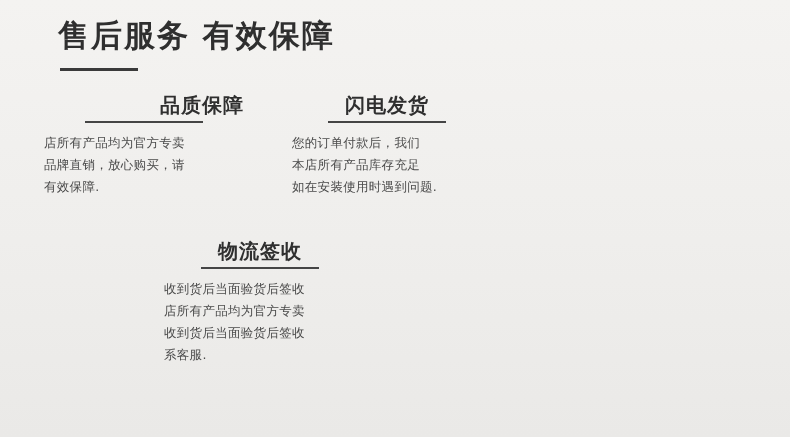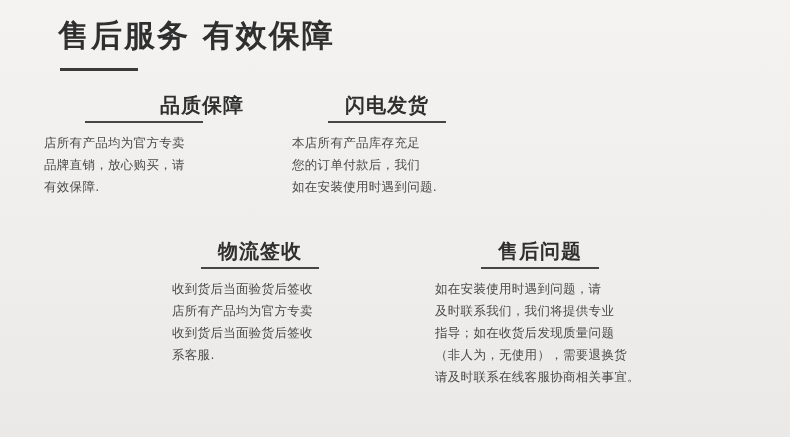--- a/index.html
+++ b/index.html
@@ -83,21 +83,21 @@
   #b2 .block-body { width: 178px; }
 
   #b3 { left: 543px; top: 92px;  width: 200px; }
   #b3 .block-title { text-align: center; }
   #b3 .block-underline { width: 118px; margin-left: 41px; }
   #b3 .block-body { width: 200px; }
 
   #b4 { left: 160px; top: 238px; width: 200px; }
   #b4 .block-title { text-align: center; }
   #b4 .block-underline { width: 118px; margin-left: 41px; }
-  #b4 .block-body { width: 196px; margin-left: 12px; }
+  #b4 .block-body { width: 196px; margin-left: 4px; }
 
   #b5 { left: 435px; top: 238px; width: 210px; }
   #b5 .block-title { text-align: center; }
   #b5 .block-underline { width: 118px; margin-left: 46px; }
   #b5 .block-body { width: 210px; }
 </style>
 </head>
 <body>
 
 <div class="page">
@@ -114,43 +114,32 @@
       <div>店所有产品均为官方专卖</div>
       <div>品牌直销，放心购买，请</div>
       <div>有效保障.</div>
     </div>
   </div>
 
   <div class="block" id="b2">
     <div class="block-title">闪电发货</div>
     <div class="block-underline"></div>
     <div class="block-body">
+      <div>您的订单付款后，我们</div>
       <div>本店所有产品库存充足</div>
-      <div>您的订单付款后，我们</div>
       <div>如在安装使用时遇到问题.</div>
     </div>
   </div>
 
 
   <div class="block" id="b4">
     <div class="block-title">物流签收</div>
     <div class="block-underline"></div>
     <div class="block-body">
       <div>收到货后当面验货后签收</div>
       <div>店所有产品均为官方专卖</div>
       <div>收到货后当面验货后签收</div>
       <div>系客服.</div>
     </div>
   </div>
 
-  <div class="block" id="b5">
-    <div class="block-title">售后问题</div>
-    <div class="block-underline"></div>
-    <div class="block-body">
-      <div>如在安装使用时遇到问题，请</div>
-      <div>及时联系我们，我们将提供专业</div>
-      <div>指导；如在收货后发现质量问题</div>
-      <div>（非人为，无使用），需要退换货</div>
-      <div>请及时联系在线客服协商相关事宜。</div>
-    </div>
-  </div>
 
 </div>
 
 </body></html>

